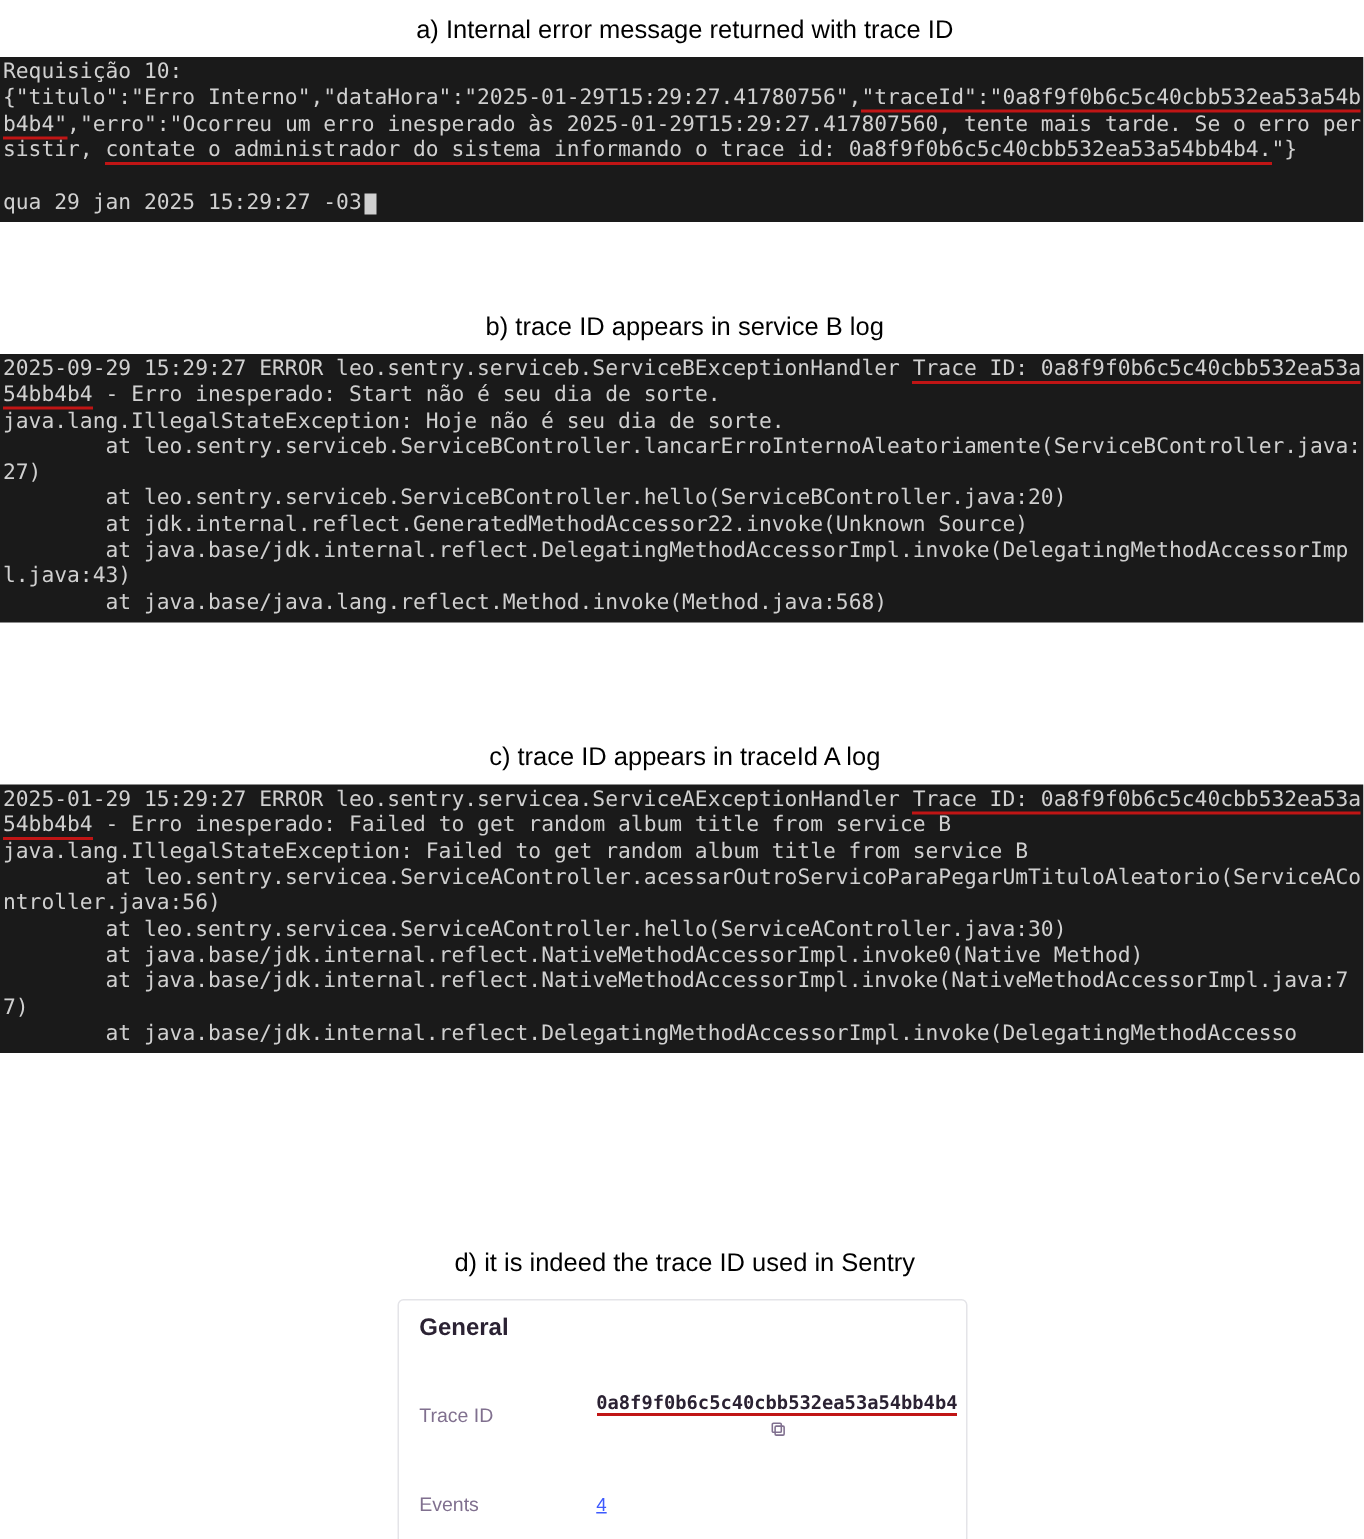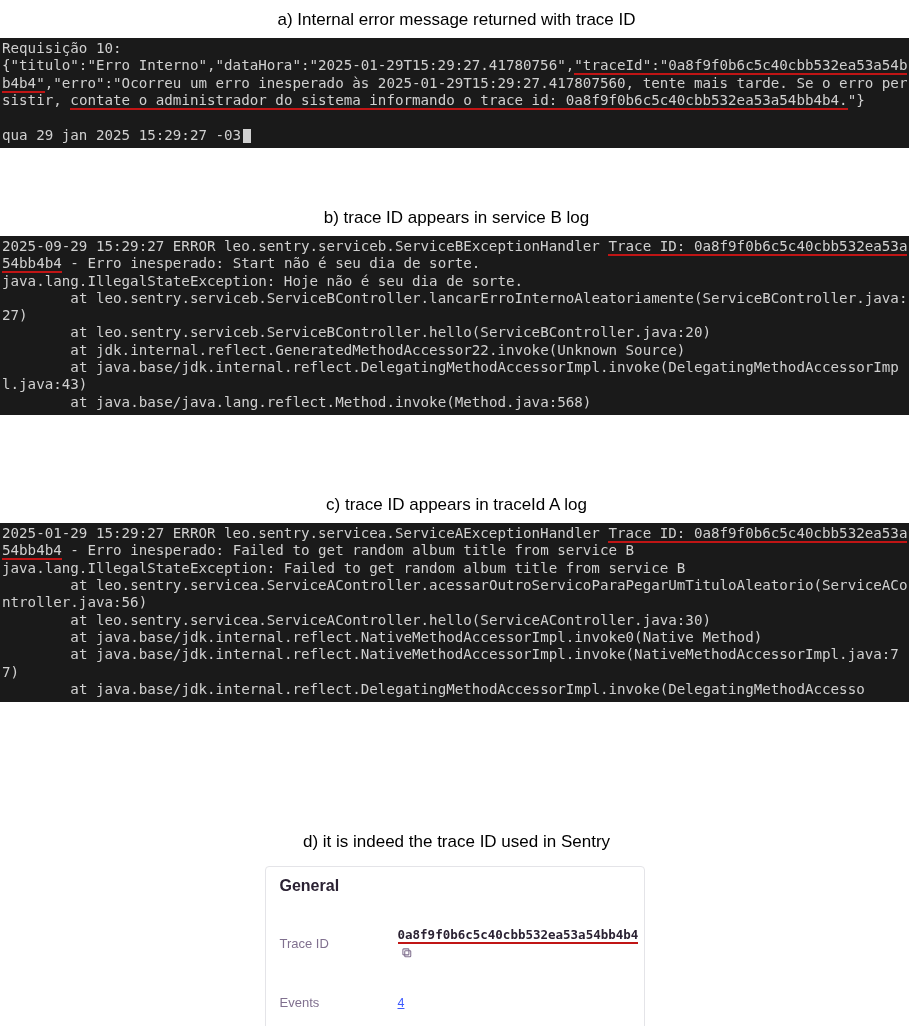--- a/index.html
+++ b/index.html
@@ -68,20 +68,21 @@
     width: 118px;
     color: #80708f;
     font-size: 13px;
     flex-shrink: 0;
   }
   .sentry-value {
     color: #2b2233;
     font-family: "SFMono-Regular", Menlo, monospace;
     font-size: 12.5px;
     font-weight: 600;
+    text-align: center;
   }
   .sentry-value.link {
     color: #3d5afe;
     text-decoration: underline;
     font-family: inherit;
     font-weight: 400;
   }
   .sentry-value.mono-plain {
     font-weight: 600;
   }

